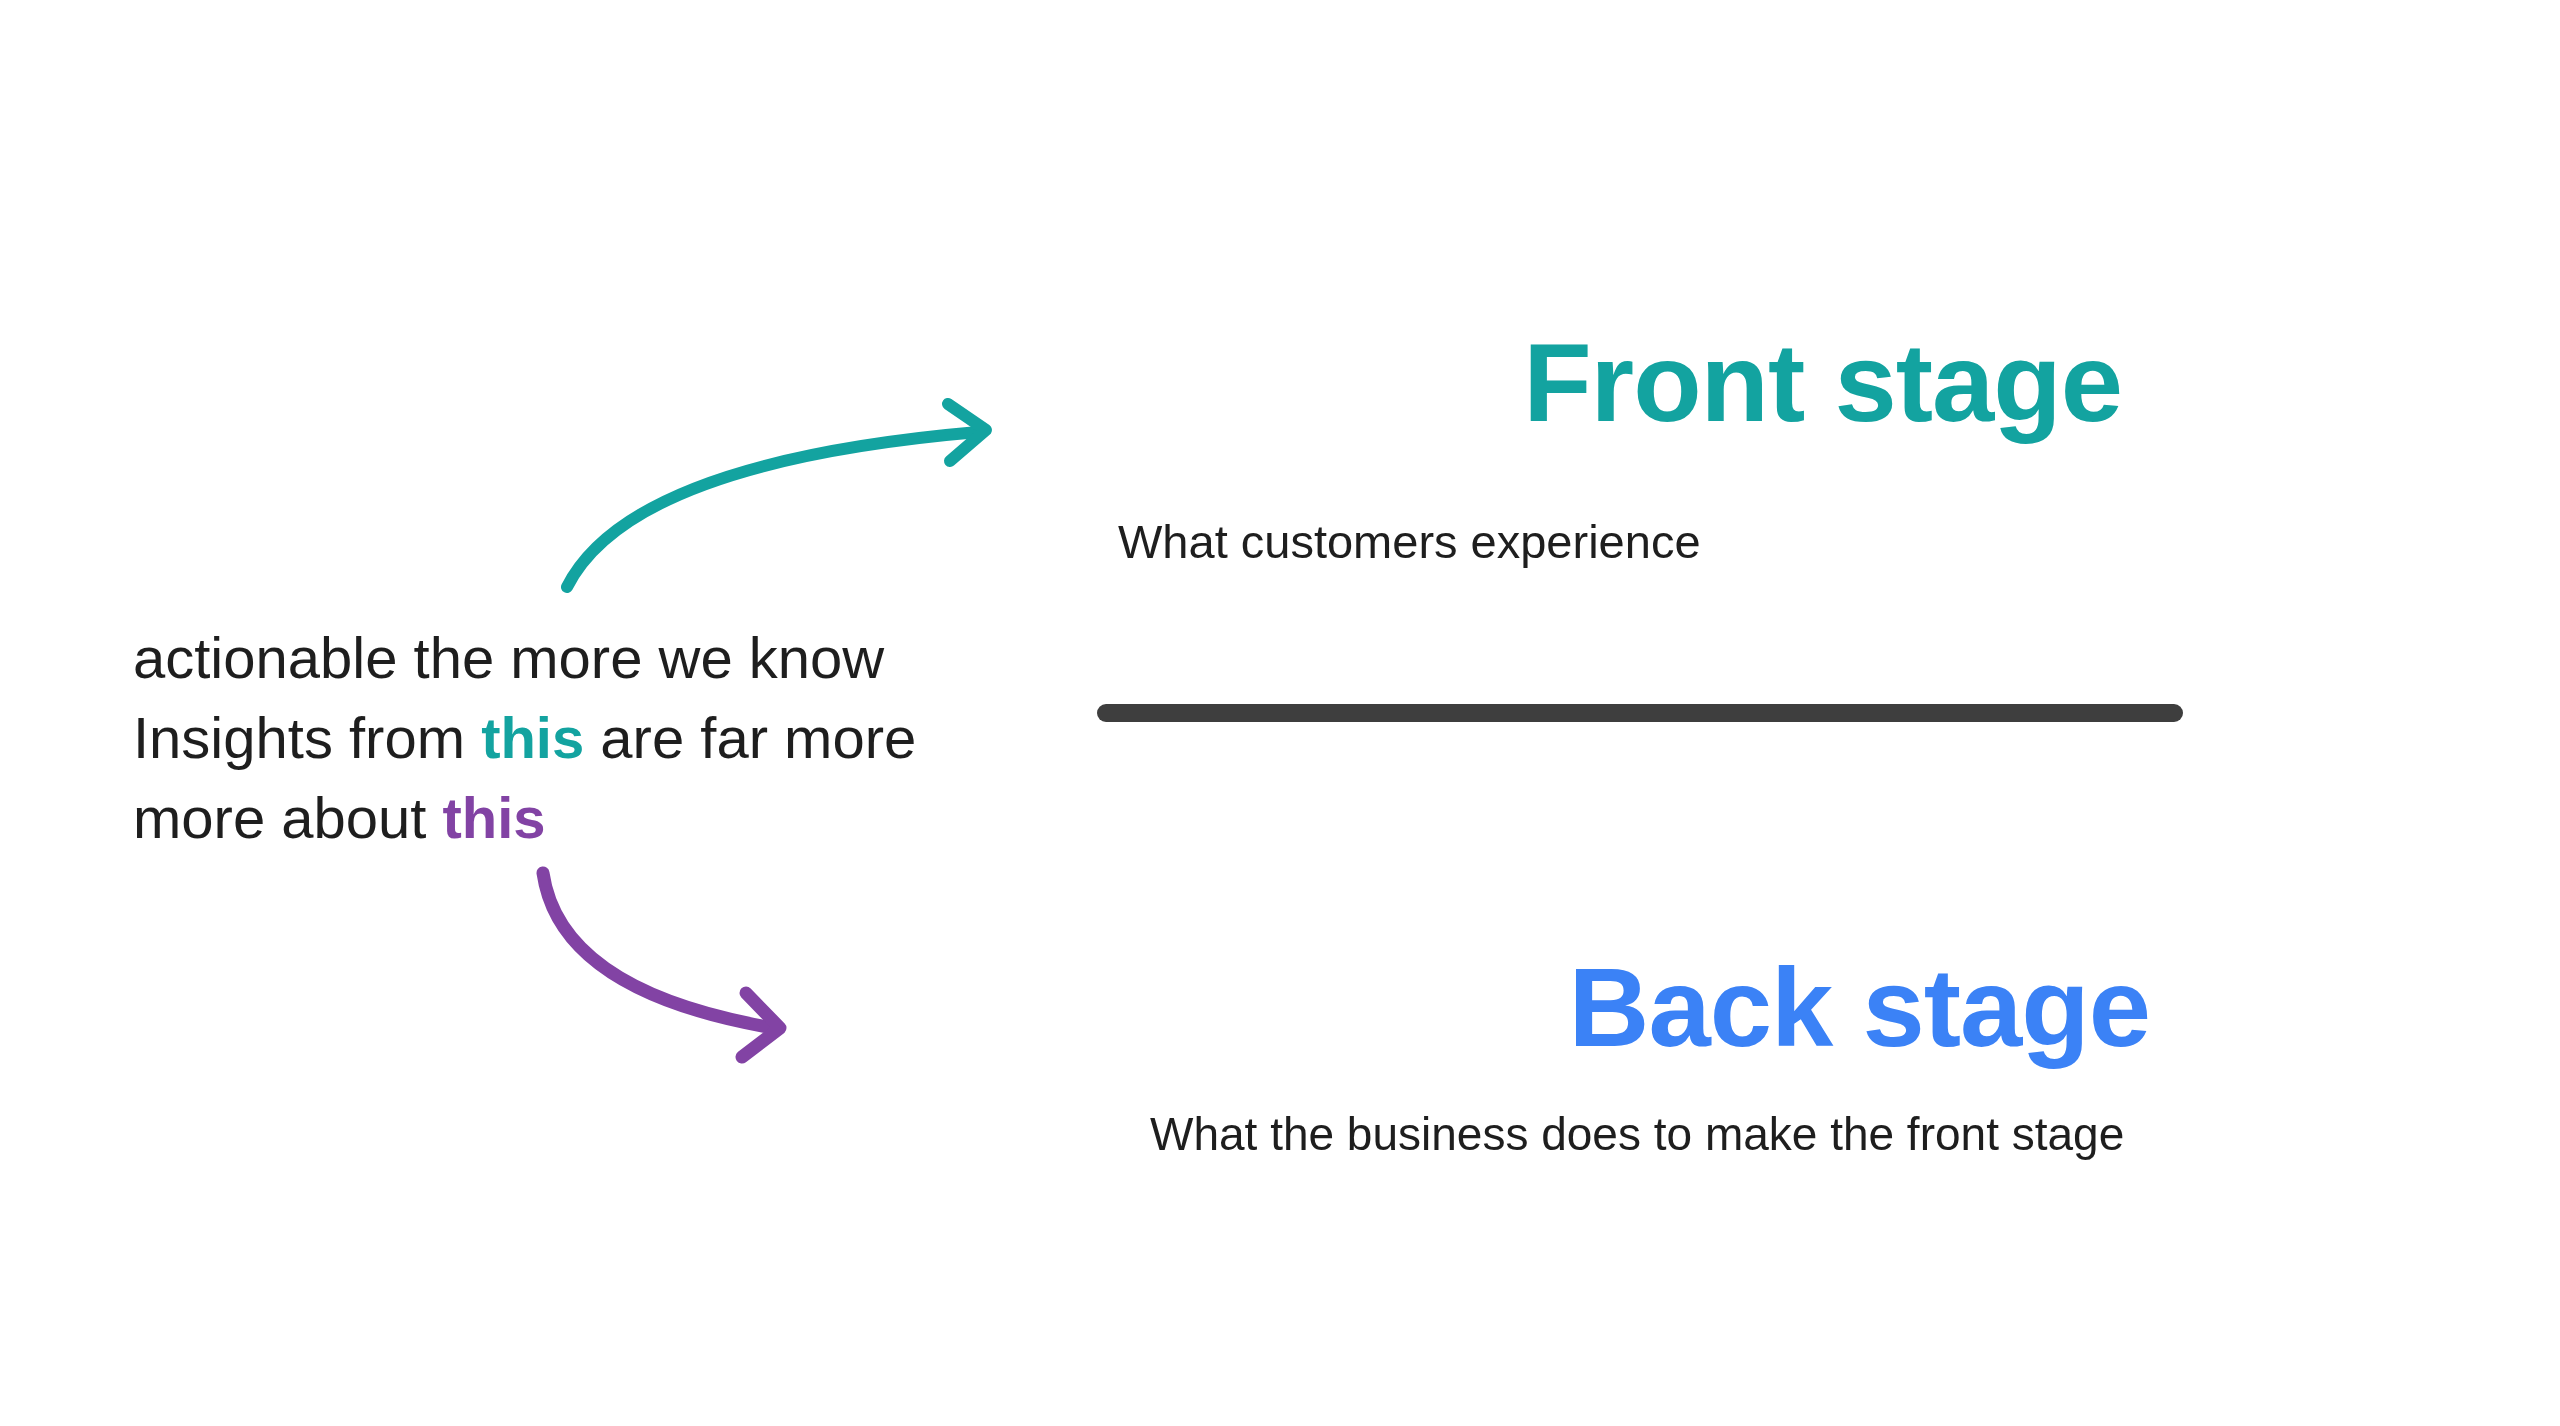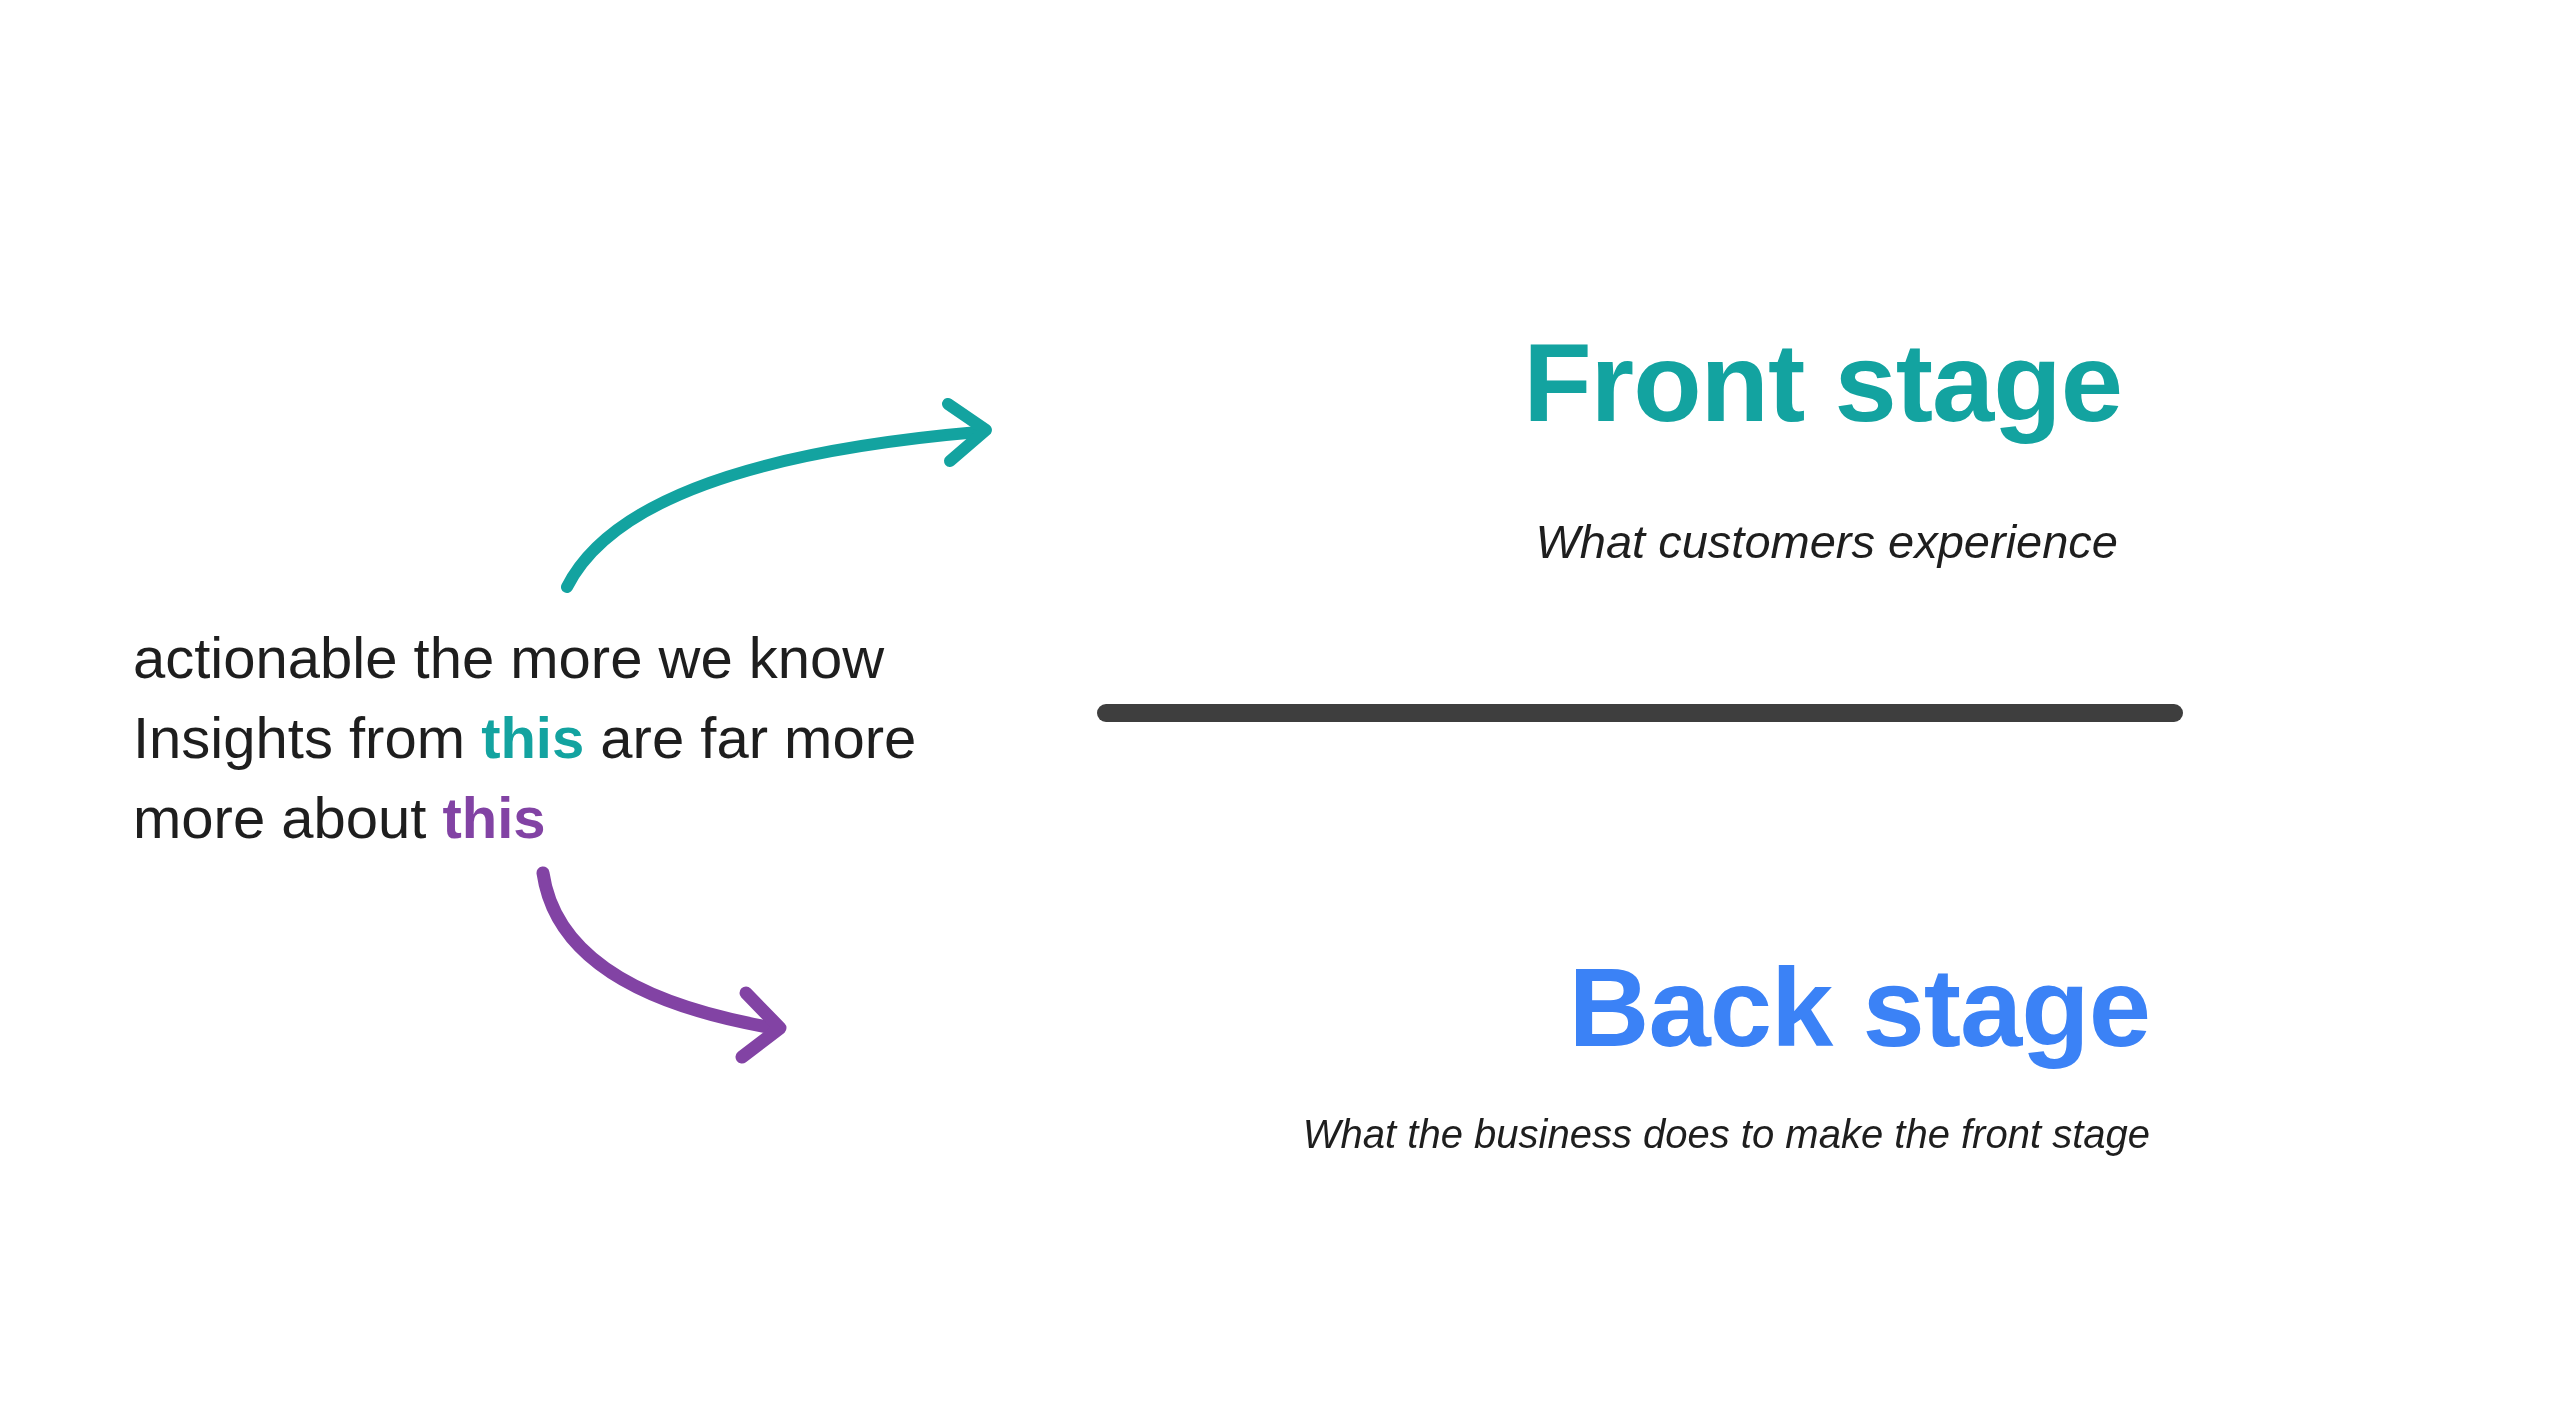--- a/index.html
+++ b/index.html
@@ -61,35 +61,34 @@
     color: #13A3A0;
   }
   .back-title {
     left: 1150px;
     top: 952px;
     color: #3b82f6;
   }
   .stage-subtitle {
     position: absolute;
     width: 1000px;
-    text-align: right;
-    font-style: italic;
+    text-align: left;
     color: #1E1E1E;
     white-space: nowrap;
   }
   .front-subtitle {
     left: 1118px;
     top: 518px;
     font-size: 47px;
     line-height: 47px;
   }
   .back-subtitle {
     left: 1150px;
     top: 1103px;
-    font-size: 40px;
+    font-size: 46px;
     line-height: 63px;
   }
 </style>
 </head>
 <body>
 
 <div class="canvas">
 
   <svg class="arrows-layer" viewBox="0 0 2560 1426">
 

